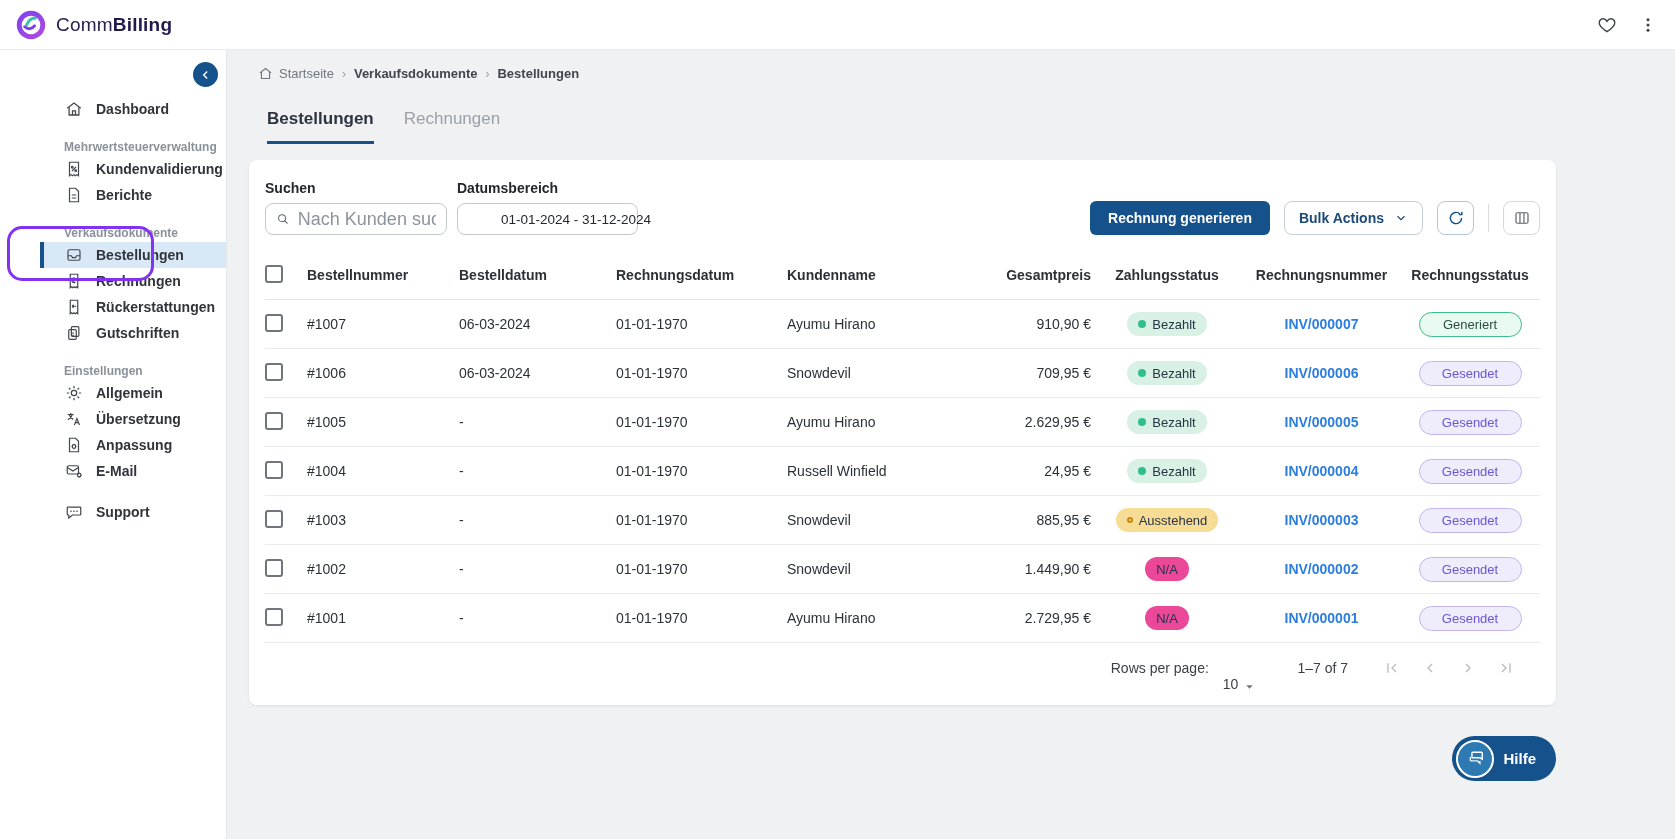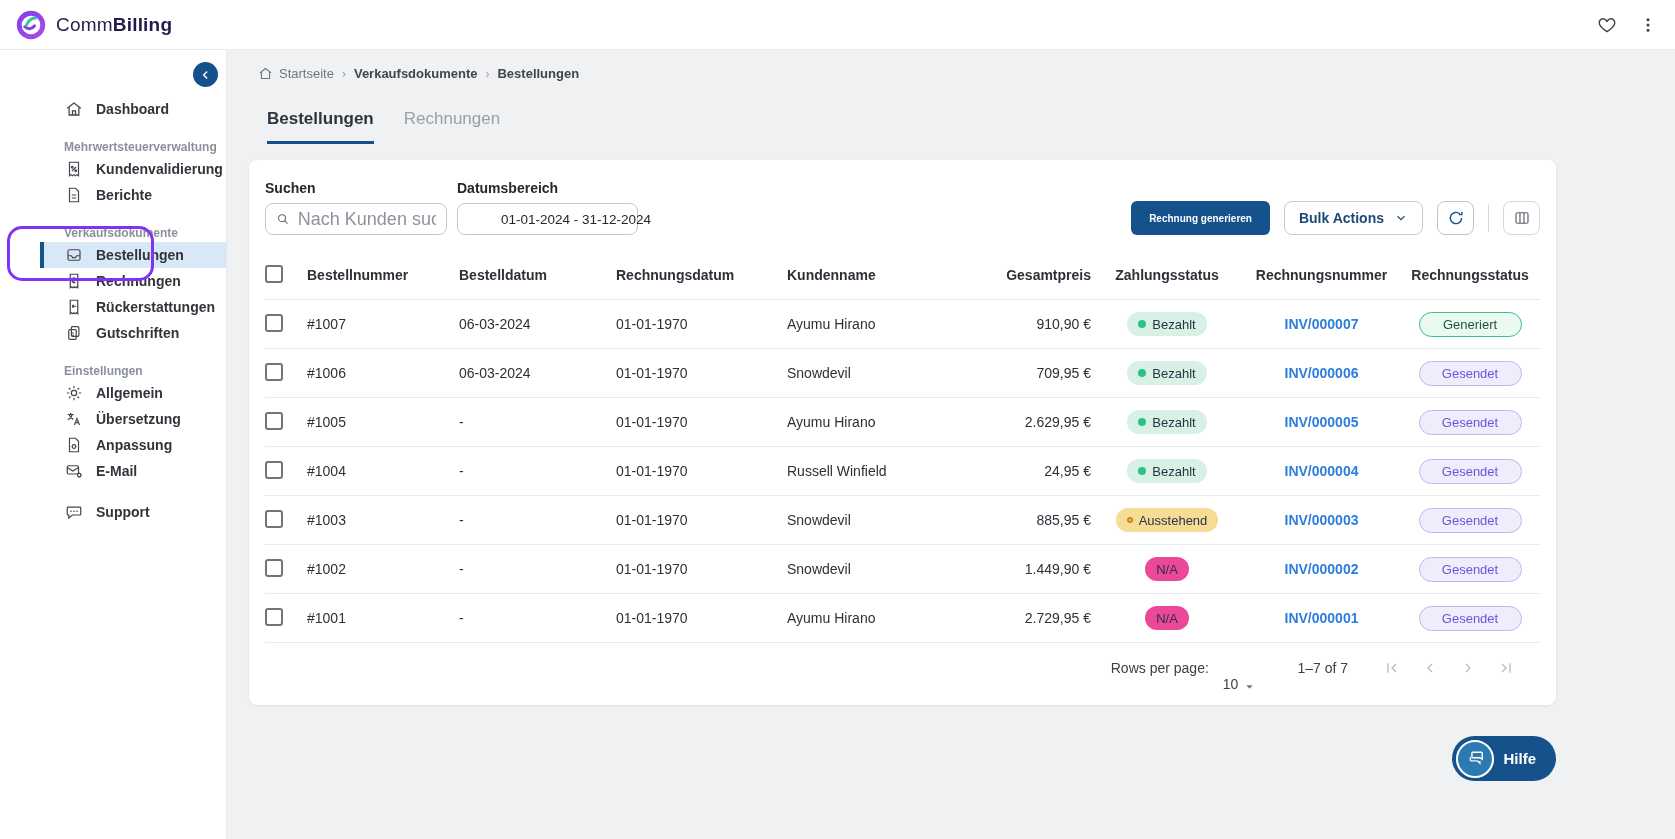--- a/index.html
+++ b/index.html
@@ -58,21 +58,21 @@
            display:flex; align-items:center; padding:0 10px; gap:8px; }
   .search-input { width:182px; }
   .search-input input { border:none; outline:none; font-size:18px; color:#2c3138; width:100%;
                         font-family:inherit; background:transparent; }
   .search-input input::placeholder { color:#8d939d; }
   .date-input { width:181px; justify-content:space-between; cursor:pointer;padding-left:43px; }
   .date-value { font-size:13.5px; color:#23282e; white-space:nowrap; }
 
   .action-group { margin-left:auto; display:flex; align-items:center; gap:14px; }
   .btn-primary { height:34px; padding:4px 18px; background:#15518a; color:#fff; border:none; border-radius:6px;
-                 font-size:10px; font-weight:700; cursor:pointer; font-family:inherit; }
+                 font-size:14px; font-weight:700; cursor:pointer; font-family:inherit; }
   .btn-outline { height:34px; padding:0 14px; background:#fff; color:#1c4a78; border:1px solid #c2cdd6;
                  border-radius:8px; font-size:14px; font-weight:700; cursor:pointer; font-family:inherit;
                  display:flex; align-items:center; gap:10px; }
   .btn-icon { width:37px; height:34px; background:#fff; border-radius:8px; display:flex; align-items:center;
               justify-content:center; cursor:pointer; }
   .btn-refresh { border:1px solid #b5c6d4; color:#15518a; }
   .btn-columns { border:1px solid #d5d7da; color:#5f6670; }
   .vdivider { width:1px; height:28px; background:#d8dadd; }
 
   

